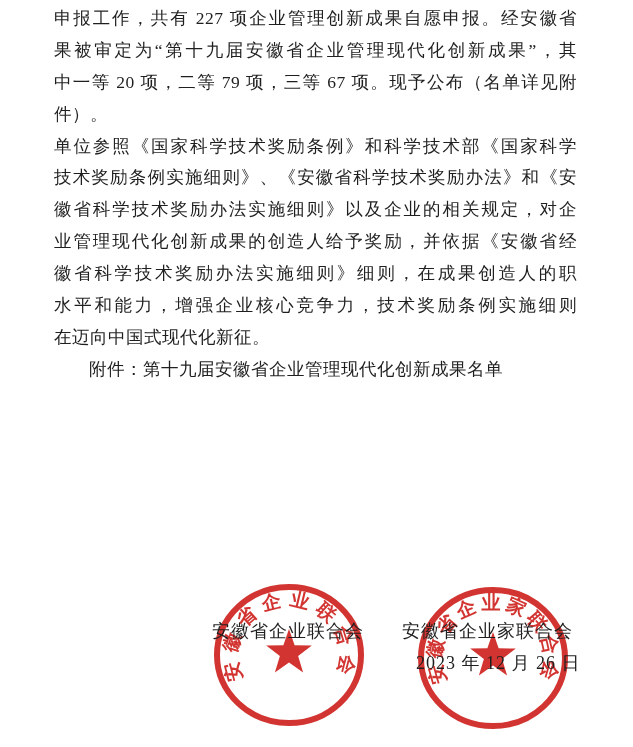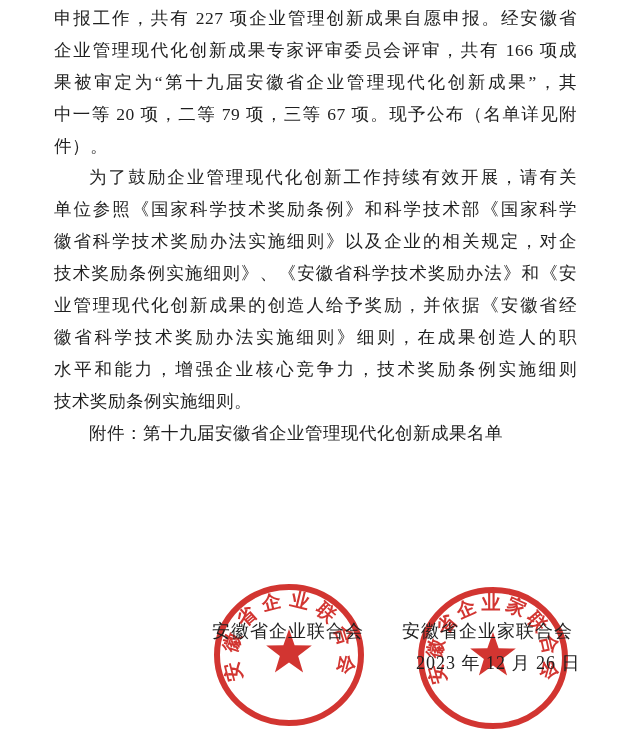--- a/index.html
+++ b/index.html
@@ -82,32 +82,30 @@
   .seal-1 text { letter-spacing: 4px; }
   .seal polygon.star { fill: var(--seal-red); }
 </style>
 </head>
 <body>
 
 <div class="page">
 
   <div class="body-text">
       <div class="line">申报工作，共有 227 项企业管理创新成果自愿申报。经安徽省</div>
-      <div class="line">企业管理现代化创新成果专家评审委员会评审，共有 166 项成</div>
       <div class="line">果被审定为“第十九届安徽省企业管理现代化创新成果”，其</div>
       <div class="line">中一等 20 项，二等 79 项，三等 67 项。现予公布（名单详见附</div>
       <div class="line last">件）。</div>
-      <div class="line indent">为了鼓励企业管理现代化创新工作持续有效开展，请有关</div>
       <div class="line">单位参照《国家科学技术奖励条例》和科学技术部《国家科学</div>
+      <div class="line">技术奖励条例实施细则》、《安徽省科学技术奖励办法》和《安</div>
       <div class="line">徽省科学技术奖励办法实施细则》以及企业的相关规定，对企</div>
-      <div class="line">技术奖励条例实施细则》、《安徽省科学技术奖励办法》和《安</div>
       <div class="line">业管理现代化创新成果的创造人给予奖励，并依据《安徽省经</div>
       <div class="line">徽省科学技术奖励办法实施细则》细则，在成果创造人的职</div>
       <div class="line">水平和能力，增强企业核心竞争力，技术奖励条例实施细则</div>
-      <div class="line last">技术奖励条例实施细则。</div>
+      <div class="line last">在迈向中国式现代化新征。</div>
       <div class="line indent last">附件：第十九届安徽省企业管理现代化创新成果名单</div>
     </div>
 
   <svg class="seal seal-0" width="152" height="144" viewBox="0 0 152 144" xmlns="http://www.w3.org/2000/svg">
     <ellipse class="ring" cx="76" cy="72" rx="72" ry="68"></ellipse>
     <path id="arc0" class="arc-guide" d="M 31,96.5 A 52,49 0 1 1 121,96.5"></path>
     <text text-anchor="middle">
       <textPath href="#arc0" startOffset="50%">安徽省企业联合会</textPath>
     </text>
     <polygon class="star" points="76,46 70.36,62.23 53.17,62.58 66.87,72.97 61.89,89.42 76,79.6 90.11,89.42 85.13,72.97 98.83,62.58 81.64,62.23"></polygon>

